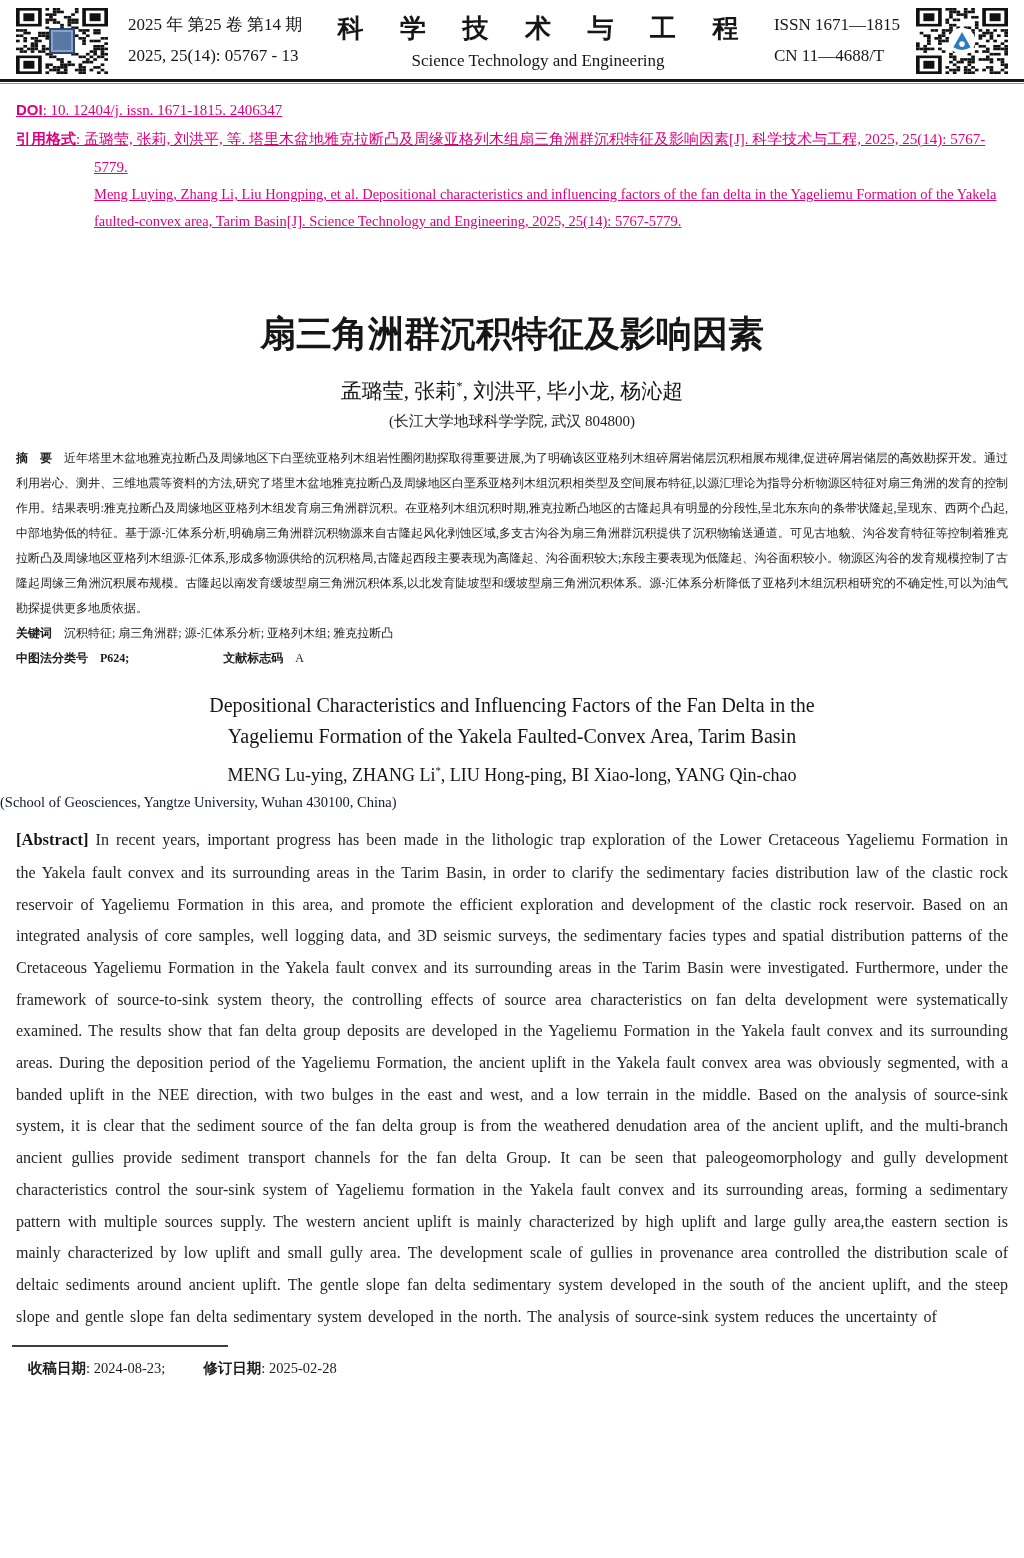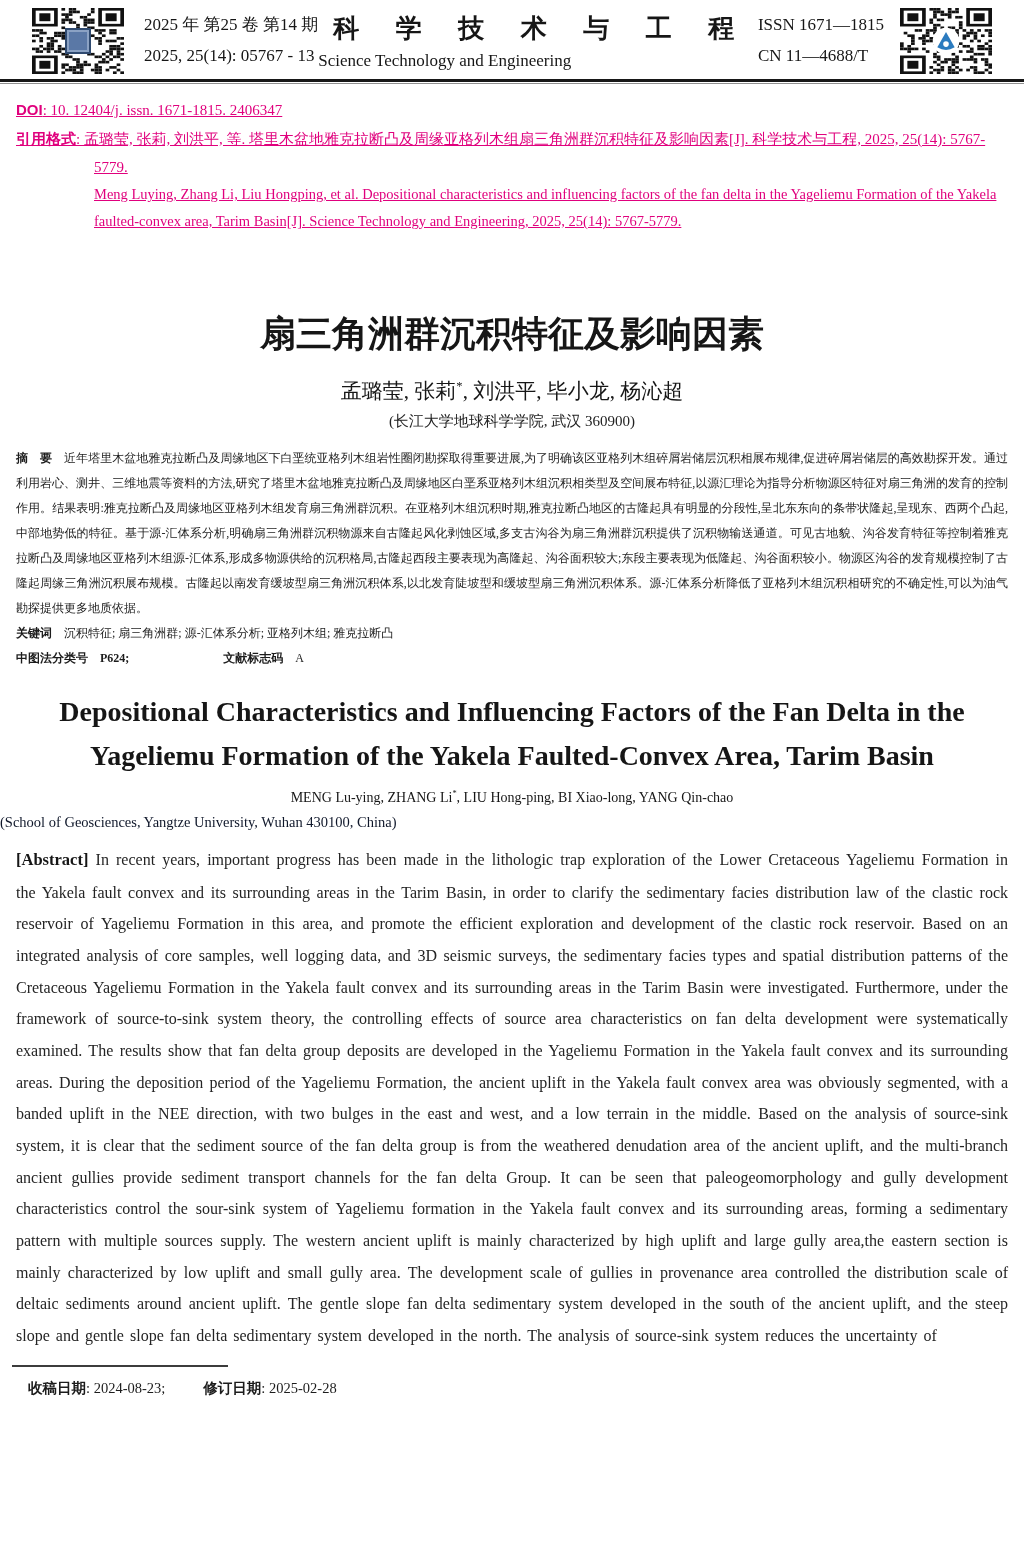--- a/index.html
+++ b/index.html
@@ -1,27 +1,27 @@
 <!DOCTYPE html>
 <html style="--accent: #e0007d;"><head>
 <meta charset="utf-8">
 <style>
   html,body{margin:0;padding:0;background:#ffffff;}
   body{font-family:"Liberation Serif","DejaVu Serif",serif;color:#161616;}
   .page{width:1024px;min-height:1558px;box-sizing:border-box;background:#fff;overflow:hidden;}
 
   
-  .hdr{display:flex;align-items:center;padding:8px 32px 2px;}
+  .hdr{display:flex;align-items:center;padding:8px 16px 2px;}
   .qr{position:relative;width:92px;height:66px;flex:0 0 auto;}
   .qr svg{display:block;width:100%;height:100%;}
   .qr-logo{position:absolute;top:50%;left:50%;transform:translate(-50%,-50%);}
   .qr-logo.sq{width:22px;height:22px;background:#5a78a6;border:2px solid #2f4a70;box-shadow:inset 0 0 0 2px #8ba2c4;}
   .qr-logo.tri{width:28px;height:28px;}
   .hdr-issue{margin-left:20px;font-size:17px;line-height:1.8;white-space:nowrap;}
-  .hdr-center{flex:1;}
+  .hdr-center{flex:1;text-align:center;}
   .jcn{font-size:26px;font-weight:600;letter-spacing:15px;text-indent:15px;}
   .jen{font-size:17px;margin-top:5px;}
   .hdr-issn{margin-right:16px;font-size:17px;line-height:1.8;white-space:nowrap;}
   .rule-thick{height:3px;background:#171717;margin:3px 0 1px;}
   .rule-thin{height:1px;background:#909090;}
 
   
   .cite{padding:12px 16px 0;color:var(--accent,#e0007d);font-size:15px;line-height:1.85;text-decoration:underline;}
   .cite p{margin:0;}
   .cite b{font-family:"Liberation Sans","DejaVu Sans",sans-serif;}
@@ -35,22 +35,22 @@
   sup{font-size:60%;}
 
   
   .blk{margin:0 16px;font-size:12px;line-height:2.08;text-align:justify;color:#1c1c1c;}
   .abs-cn{margin-top:15px;}
   .lbl{font-family:"Liberation Sans","DejaVu Sans",sans-serif;font-weight:700;margin-right:12px;}
   .clc .doc{margin-left:88px;}
   .clc .v{margin-right:6px;font-weight:bold;}
 
   
-  .title-en{margin:20px 8px 0;text-align:center;font-size:28px;line-height:1.55;font-weight:700;}
-  .authors-en{margin:12px 0 0;text-align:center;font-size:14px;}
+  .title-en{margin:20px 8px 0;text-align:center;font-size:20px;line-height:1.55;font-weight:400;}
+  .authors-en{margin:12px 0 0;text-align:center;font-size:18px;}
   .affil-en{margin:8px 0 0;text-align:left;font-size:14.5px;color:#0f172a;}
   .abs-en{margin:13px 16px 0;font-size:16px;line-height:1.98;text-align:justify;color:#242424;word-spacing:2px;}
   .abs-en b{font-size:16.5px;color:#161616;}
 
   
   .foot-rule{width:216px;border:0;border-top:2px solid #3c3c3c;margin:13px 0 10px 12px;}
   .fnotes{padding:0 16px 0 28px;font-size:14.5px;line-height:1.55;color:#1c1c1c;}
   .fnotes p{margin:0 0 13px;}
   .fnotes b{font-family:"Liberation Sans","DejaVu Sans",sans-serif;}
   .rev{margin-left:38px;}
@@ -483,21 +483,21 @@
 
   <section class="cite">
     <p class="doi"><b>DOI</b><span>: 10. 12404/j. issn. 1671-1815. 2406347</span></p>
     <p class="ccn"><b>引用格式</b><span>: 孟璐莹, 张莉, 刘洪平, 等. 塔里木盆地雅克拉断凸及周缘亚格列木组扇三角洲群沉积特征及影响因素[J]. 科学技术与工程, 2025, 25(14): 5767-5779.</span></p>
     <p class="cen">Meng Luying, Zhang Li, Liu Hongping, et al. Depositional characteristics and influencing factors of the fan delta in the Yageliemu Formation of the Yakela faulted-convex area, Tarim Basin[J]. Science Technology and Engineering, 2025, 25(14): 5767-5779.</p>
   </section>
 
   <h1 class="title-cn"><br><span>扇三角洲群沉积特征及影响因素</span></h1>
 
   <p class="authors-cn"><span>孟璐莹, 张莉</span><sup>*</sup><span>, 刘洪平, 毕小龙, 杨沁超</span></p>
-  <p class="affil-cn">(长江大学地球科学学院, 武汉 360900)</p>
+  <p class="affil-cn">(长江大学地球科学学院, 武汉 804800)</p>
 
   <p class="blk abs-cn"><b class="lbl">摘　要</b><span>近年塔里木盆地雅克拉断凸及周缘地区下白垩统亚格列木组岩性圈闭勘探取得重要进展,为了明确该区亚格列木组碎屑岩储层沉积相展布规律,促进碎屑岩储层的高效勘探开发。通过利用岩心、测井、三维地震等资料的方法,研究了塔里木盆地雅克拉断凸及周缘地区白垩系亚格列木组沉积相类型及空间展布特征,以源汇理论为指导分析物源区特征对扇三角洲的发育的控制作用。结果表明:雅克拉断凸及周缘地区亚格列木组发育扇三角洲群沉积。在亚格列木组沉积时期,雅克拉断凸地区的古隆起具有明显的分段性,呈北东东向的条带状隆起,呈现东、西两个凸起,中部地势低的特征。基于源-汇体系分析,明确扇三角洲群沉积物源来自古隆起风化剥蚀区域,多支古沟谷为扇三角洲群沉积提供了沉积物输送通道。可见古地貌、沟谷发育特征等控制着雅克拉断凸及周缘地区亚格列木组源-汇体系,形成多物源供给的沉积格局,古隆起西段主要表现为高隆起、沟谷面积较大;东段主要表现为低隆起、沟谷面积较小。物源区沟谷的发育规模控制了古隆起周缘三角洲沉积展布规模。古隆起以南发育缓坡型扇三角洲沉积体系,以北发育陡坡型和缓坡型扇三角洲沉积体系。源-汇体系分析降低了亚格列木组沉积相研究的不确定性,可以为油气勘探提供更多地质依据。</span></p>
 
   <p class="blk kw"><b class="lbl">关键词</b><span>沉积特征; 扇三角洲群; 源-汇体系分析; 亚格列木组; 雅克拉断凸</span></p>
 
   <p class="blk clc"><b class="lbl">中图法分类号</b><span class="v">P624;</span><b class="lbl doc">文献标志码</b><span>A</span></p>
 
   <h2 class="title-en"><span>Depositional Characteristics and Influencing Factors of the Fan Delta in the</span><br><span>Yageliemu Formation of the Yakela Faulted-Convex Area, Tarim Basin</span></h2>
 
   <p class="authors-en"><span>MENG Lu-ying, ZHANG Li</span><sup>*</sup><span>, LIU Hong-ping, BI Xiao-long, YANG Qin-chao</span></p>

